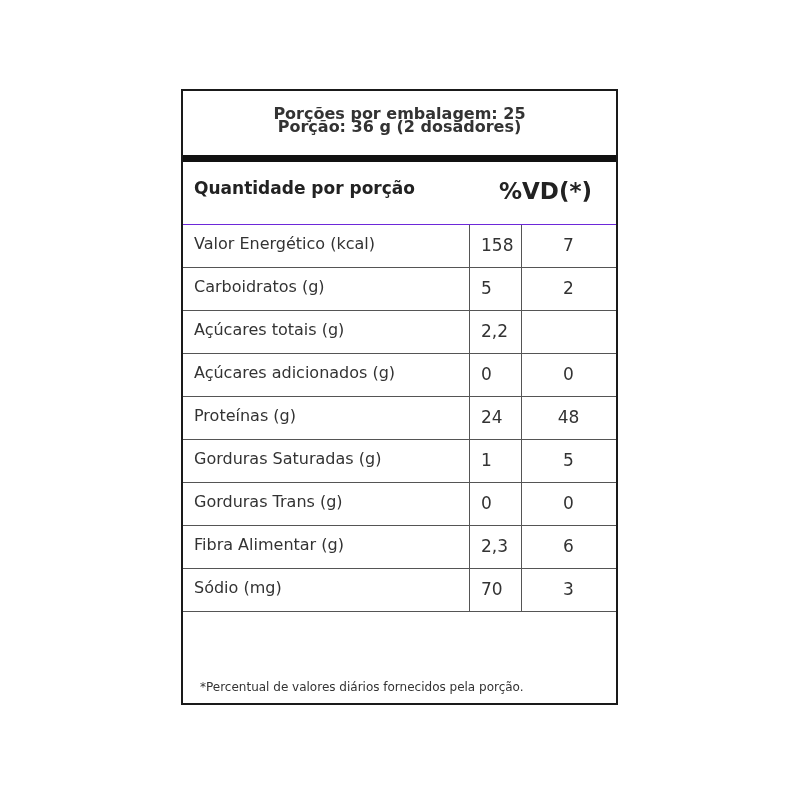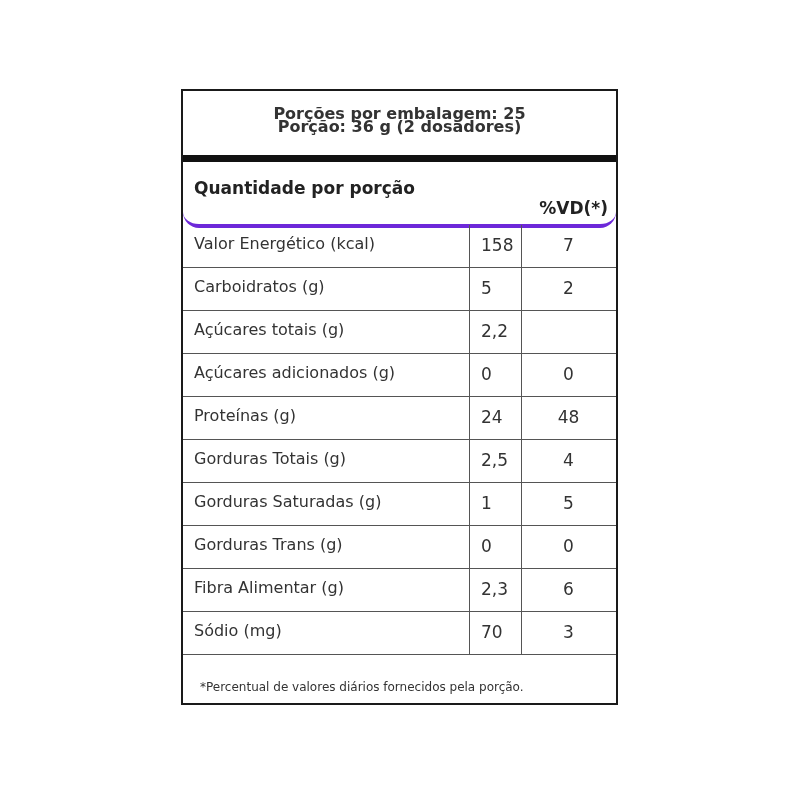--- a/index.html
+++ b/index.html
@@ -5,23 +5,23 @@
   html, body { margin: 0; padding: 0; background: #ffffff; }
   body { width: 800px; height: 800px; position: relative; font-family: "DejaVu Sans", sans-serif; color: #2b2b2b; }
   .label {
     position: absolute; left: 181px; top: 89px; width: 433px; height: 612px;
     border: 2px solid #1a1a1a; background: #fff; box-sizing: content-box;
   }
   .serving { position: absolute; left: 0; top: 0; width: 433px; height: 64px; text-align: center; font-size: 16px; font-weight: 600; color: #333; }
   .serving .l1 { position: absolute; top: 13px; left: 0; right: 0; }
   .serving .l2 { position: absolute; top: 26px; left: 0; right: 0; }
   .thickbar { position: absolute; left: 0; top: 64px; width: 433px; height: 7px; background: #111; }
-  .header { position: absolute; left: 0; top: 71px; width: 433px; height: 62px; border-bottom: 4px solid #6d28d9; border-radius: 16px; }
+  .header { position: absolute; left: 0; top: 71px; width: 433px; height: 62px; border-bottom: 1px solid #6d28d9; }
   .header .qty { position: absolute; left: 11px; top: 16px; font-size: 17px; font-weight: bold; color: #222; }
-  .header .vd { position: absolute; right: 8px; top: 16px; font-size: 17px; font-weight: bold; color: #222; margin-top: 20px; }
+  .header .vd { position: absolute; right: 24px; top: 16px; font-size: 23px; font-weight: bold; color: #222; }
   .rows { position: absolute; left: 0; top: 134px; width: 433px; }
   .row { position: relative; height: 43px; border-bottom: 1px solid #555; box-sizing: border-box; }
   .row .name { position: absolute; left: 11px; top: 9px; font-size: 16px; color: #333; white-space: nowrap; }
   .row .amt { position: absolute; left: 286px; top: 0; width: 51px; height: 42px; border-left: 1px solid #555; border-right: 1px solid #555; }
   .row .amt span { position: absolute; left: 11px; top: 10px; font-size: 17px; color: #333; }
   .row .pct { position: absolute; left: 338px; top: 10px; width: 95px; text-align: center; font-size: 17px; color: #333; }
   .footnote { position: absolute; left: 17px; top: 589px; font-size: 12px; color: #333; white-space: nowrap; }
 </style>
 </head>
 <body>
@@ -66,27 +66,20 @@
         <span class="pct">0</span>
       </div>
     <div class="row">
         <span class="name">Proteínas (g)</span>
         <div class="amt">
           <span>24</span>
         </div>
         <span class="pct">48</span>
       </div>
     <div class="row">
-        <span class="name">Gorduras Totais (g)</span>
-        <div class="amt">
-          <span>2,5</span>
-        </div>
-        <span class="pct">4</span>
-      </div>
-    <div class="row">
         <span class="name">Gorduras Saturadas (g)</span>
         <div class="amt">
           <span>1</span>
         </div>
         <span class="pct">5</span>
       </div>
     <div class="row">
         <span class="name">Gorduras Trans (g)</span>
         <div class="amt">
           <span>0</span>

